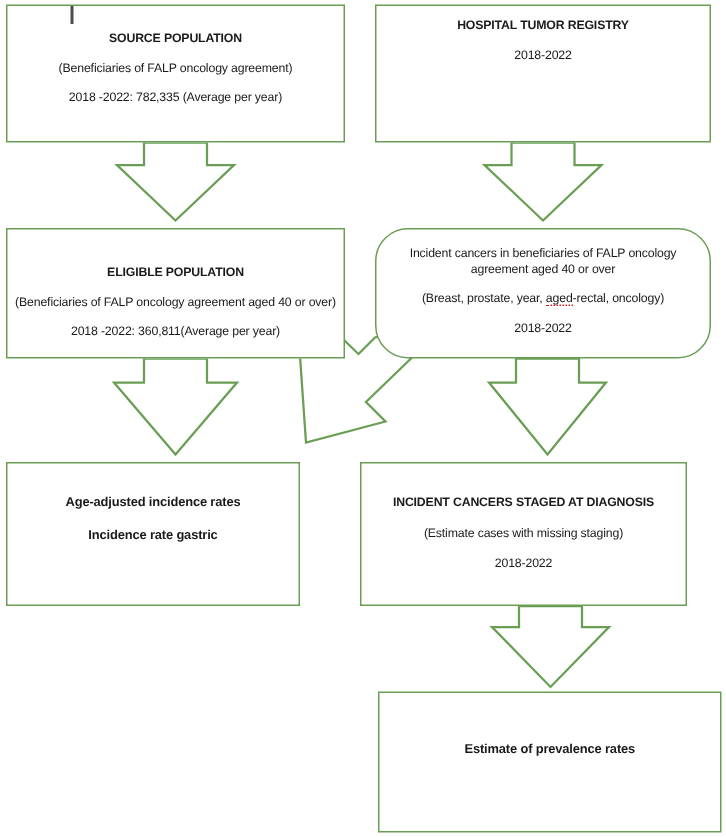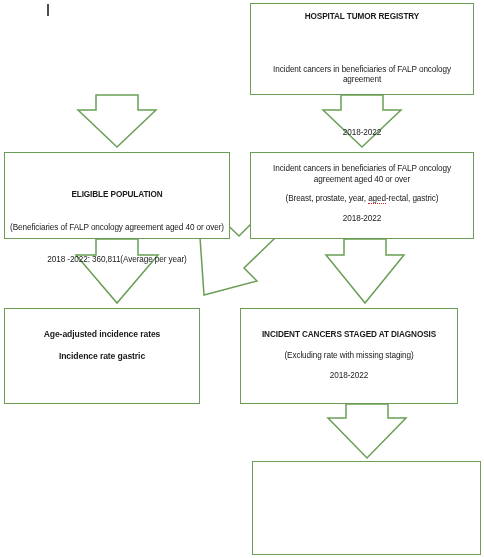--- a/index.html
+++ b/index.html
@@ -53,35 +53,35 @@
     left: 4px; top: 3px; width: 226px; height: 92px;
     padding: 17px 6px 0 6px;
     font-size: 8.2px;
   }
   #box-source-population .line { margin-bottom: 9px; }
 
   #box-hospital-tumor-registry {
     left: 250px; top: 3px; width: 224px; height: 92px;
     padding: 8px 10px 0 10px;
     font-size: 8.2px;
-    gap: 33px;
   }
   #box-hospital-tumor-registry .line { margin-bottom: 9px; }
 
   #box-eligible-population {
     left: 4px; top: 152px; width: 226px; height: 87px;
     padding: 24px 4px 0 4px;
     font-size: 8.2px;
   }
-  #box-eligible-population .line { margin-bottom: 9px; margin-top: 13px; }
+  #box-eligible-population .line { margin-bottom: 9px; }
 
   #box-incident-cancers-40 {
     left: 250px; top: 152px; width: 224px; height: 87px;
     padding: 11px 10px 0 10px;
     font-size: 8.2px;
+    border-radius: 22px;
   }
   #box-incident-cancers-40 .line { margin-bottom: 9px; }
 
   #box-incidence-rates {
     left: 4px; top: 308px; width: 196px; height: 96px;
     padding: 20px 6px 0 6px;
     font-size: 8.6px;
   }
   #box-incidence-rates .line { margin-bottom: 11px; }
 
@@ -129,48 +129,53 @@
       <polygon points="96,239 96,255 76,255 117,303 158,255 138,255 138,239"></polygon>
 
       <polygon points="250,225 239,236 212,210 199,223 204,295 257,281 244,268 274,239 258,223"></polygon>
 
       <polygon points="344,239 344,255 326,255 365,303 404,255 386,255 386,239"></polygon>
 
       <polygon points="346,404 346,418 328,418 367,458 406,418 388,418 388,404"></polygon>
     </g>
   </svg>
 
+  <div class="box" id="box-source-population">
+    <span class="line bold">SOURCE POPULATION</span>
+    <span class="line">(Beneficiaries of FALP oncology agreement)</span>
+    <span class="line">2018 -2022: 782,335 (Average per year)</span>
+  </div>
 
   <div class="box" id="box-hospital-tumor-registry">
     <span class="line bold">HOSPITAL TUMOR REGISTRY</span>
-    <span class="line">Incident cancers in beneficiaries of FALP oncology agreement</span>
     <span class="line">2018-2022</span>
   </div>
 
   <div class="box" id="box-eligible-population">
     <span class="line bold">ELIGIBLE POPULATION</span>
     <span class="line">(Beneficiaries of FALP oncology agreement aged 40 or over)</span>
     <span class="line">2018 -2022: 360,811(Average per year)</span>
   </div>
 
   <div class="box" id="box-incident-cancers-40">
     <span class="line">Incident cancers in beneficiaries of FALP oncology agreement aged 40 or over</span>
-    <span class="line"><span>(Breast, prostate, year, </span><span class="spell-error">aged</span><span>-rectal, gastric)</span></span>
+    <span class="line"><span>(Breast, prostate, year, </span><span class="spell-error">aged</span><span>-rectal, oncology)</span></span>
     <span class="line">2018-2022</span>
   </div>
 
   <div class="box" id="box-incidence-rates">
     <span class="line bold">Age-adjusted incidence rates</span>
     <span class="line bold">Incidence rate gastric</span>
   </div>
 
   <div class="box" id="box-staged-at-diagnosis">
     <span class="line bold">INCIDENT CANCERS STAGED AT DIAGNOSIS</span>
-    <span class="line">(Excluding rate with missing staging)</span>
+    <span class="line">(Estimate cases with missing staging)</span>
     <span class="line">2018-2022</span>
   </div>
 
   <div class="box" id="box-prevalence-rates">
+    <span class="line bold">Estimate of prevalence rates</span>
   </div>
 
   <div id="text-caret"></div>
 
 </div>
 
 </body></html>

